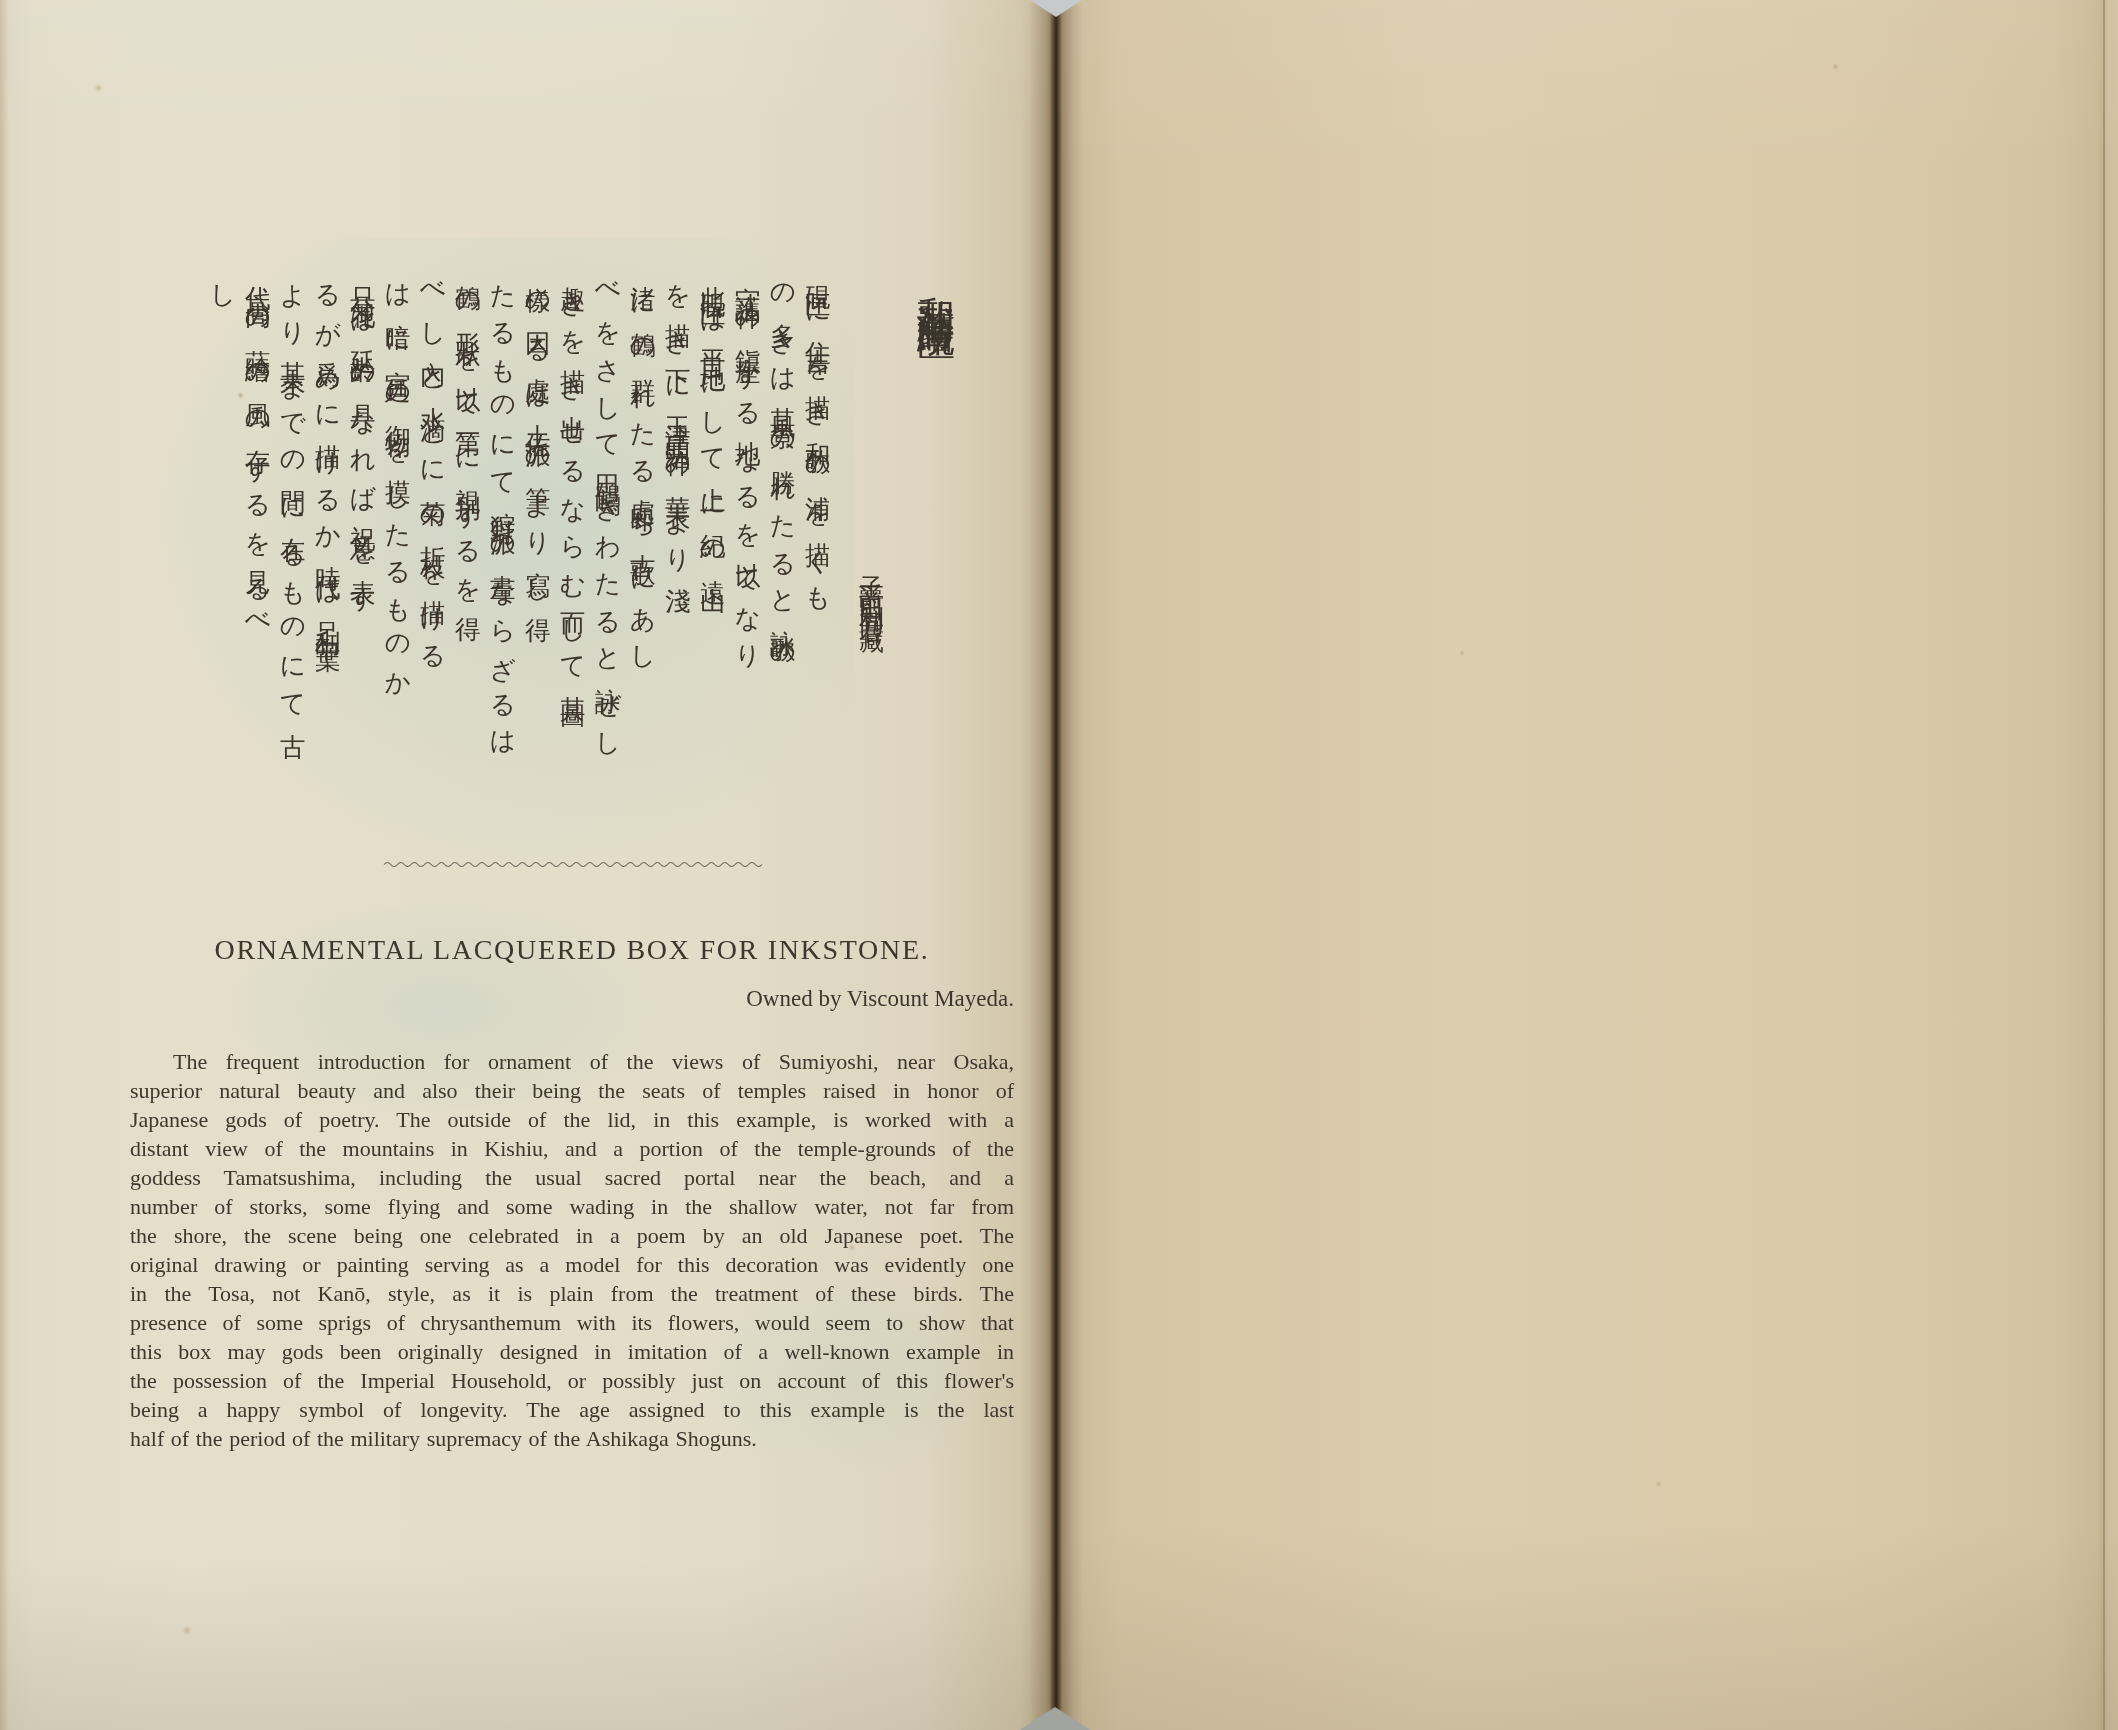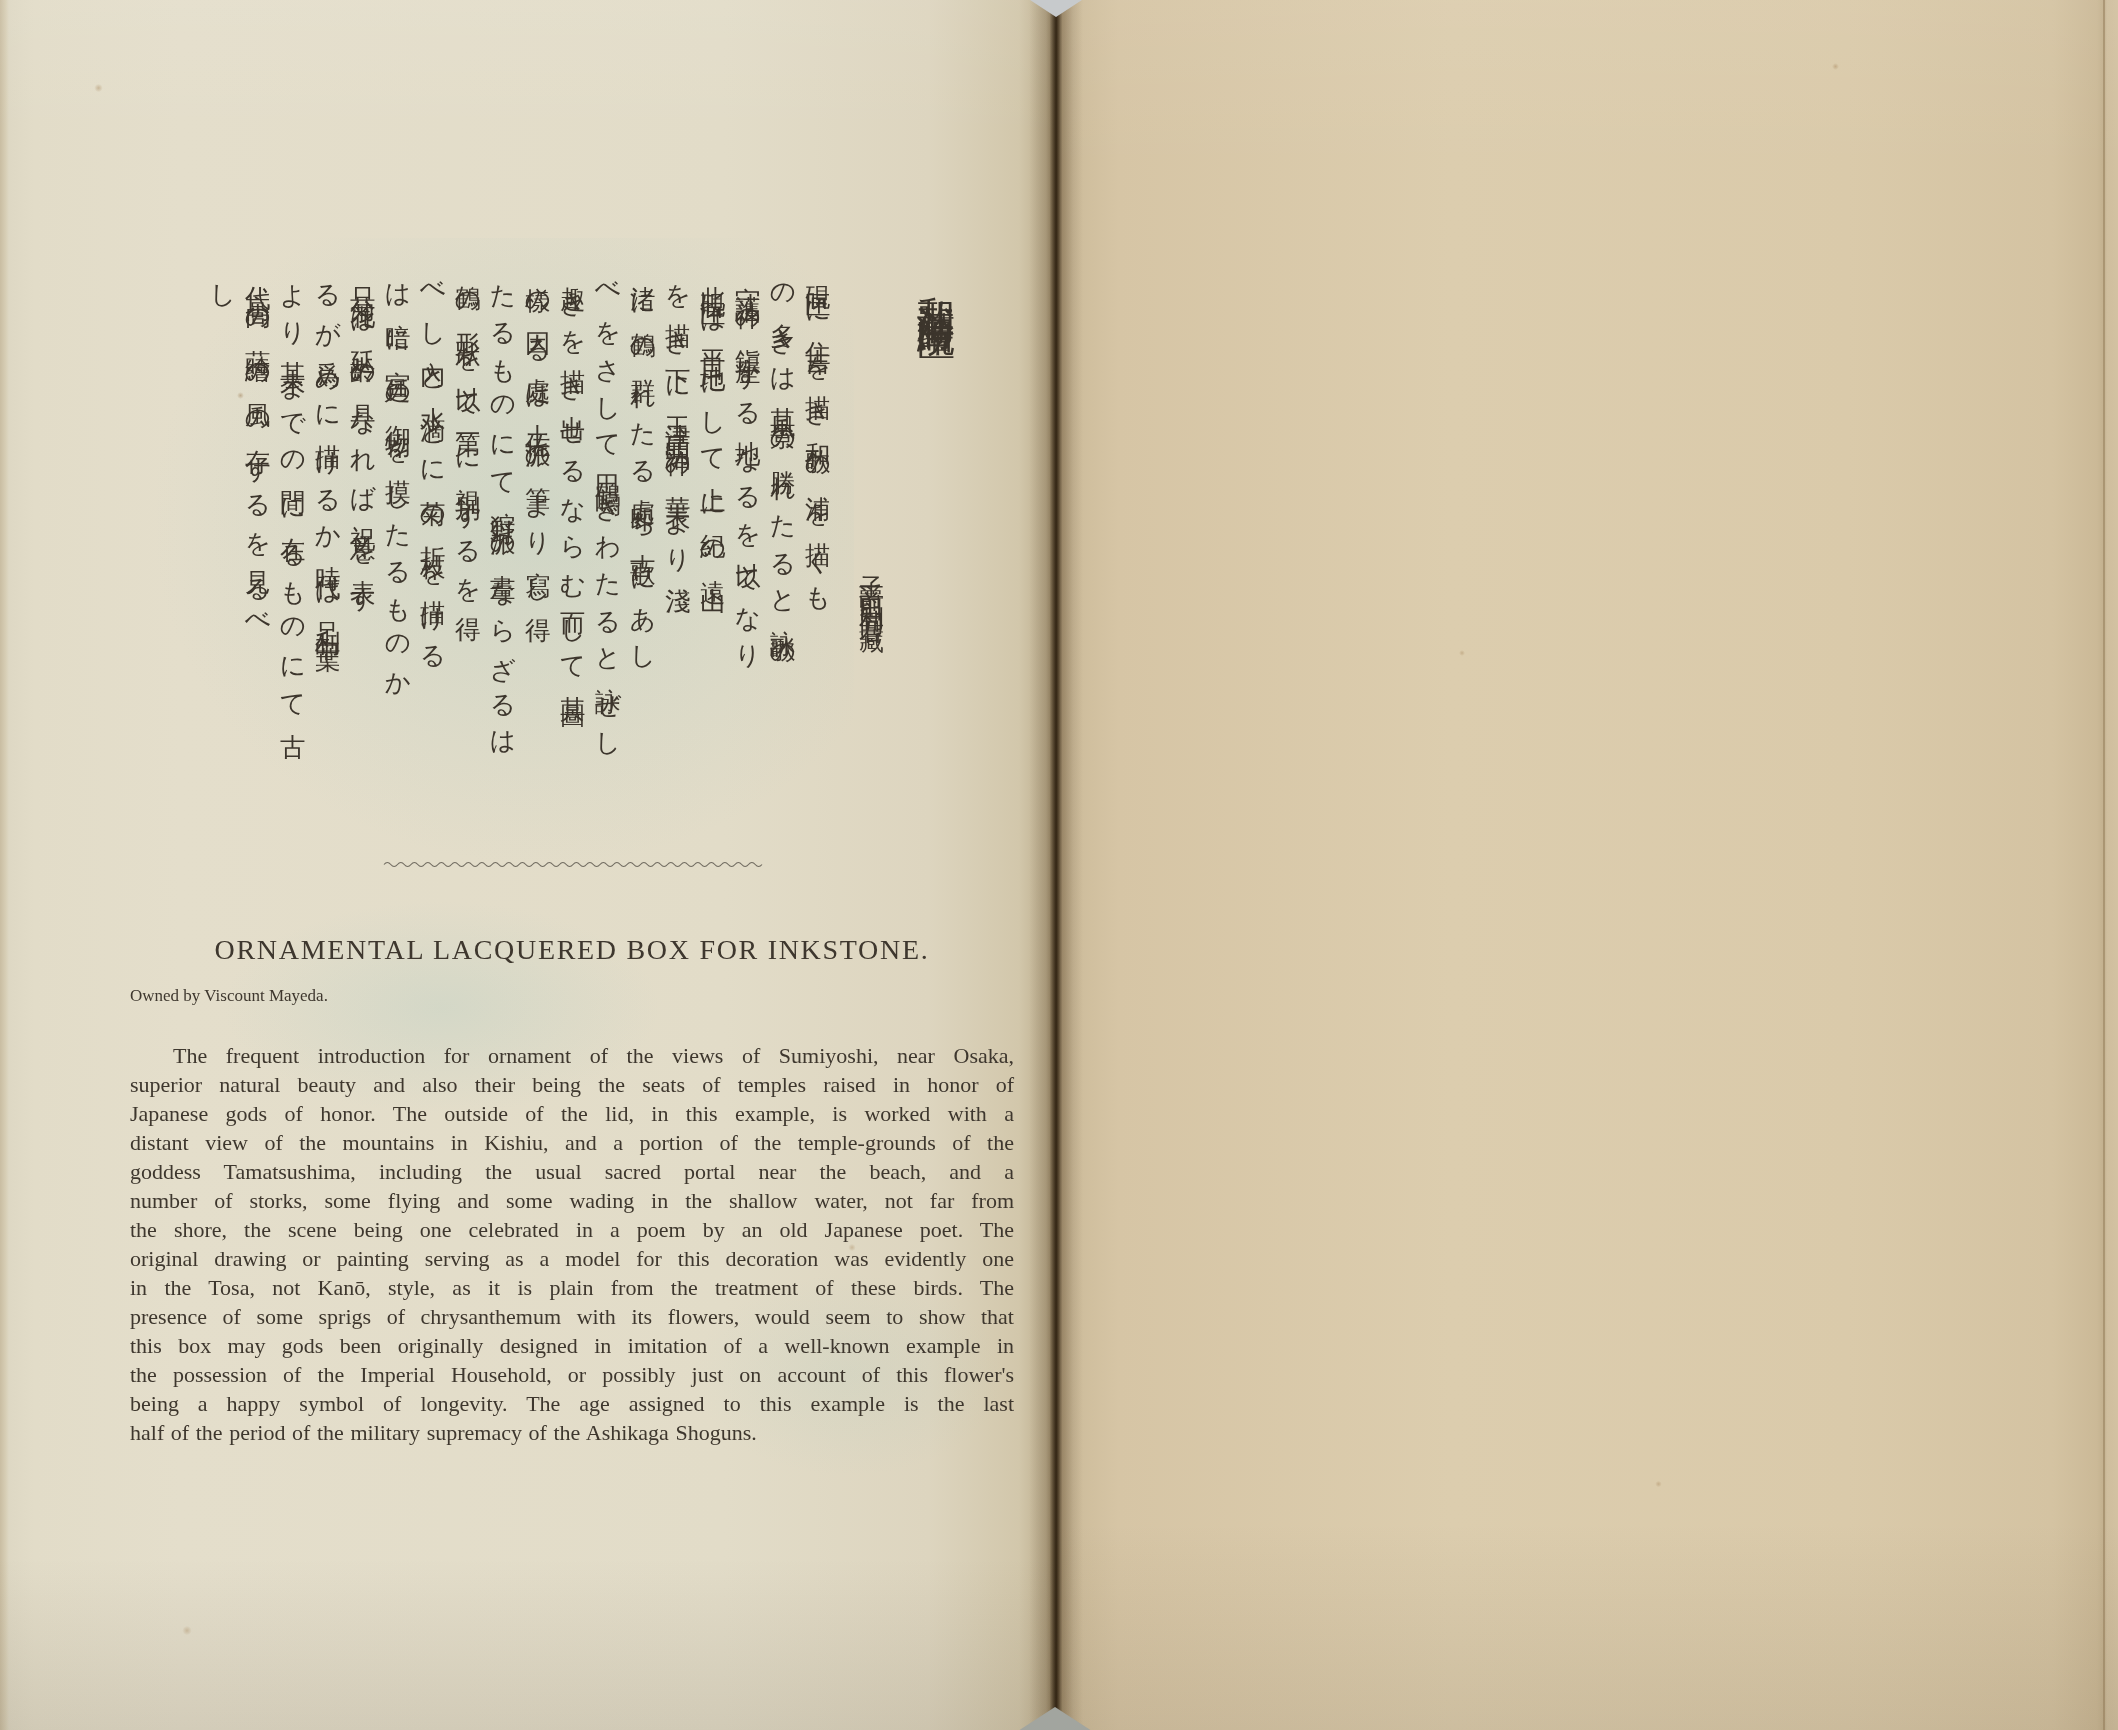--- a/index.html
+++ b/index.html
@@ -60,21 +60,21 @@
   .jp-sub{font-size:25px;letter-spacing:7.4px;line-height:43px;padding-top:290px !important;margin-left:14.7px !important;}
   .jp-col{font-size:25.5px;letter-spacing:8.5px;line-height:35px;}
 
   
   .divider{position:absolute;left:383px;top:860px;width:380px;height:9px;}
   .divider svg{display:block;width:380px;height:9px;}
 
   
   .en-block{position:absolute;left:130px;top:922px;width:884px;color:#3e372e;}
   .en-heading{margin:12px;font-weight:normal;text-align:center;font-size:28px;letter-spacing:1.7px;}
-  .en-sub{margin:20.4px 0 0 0;text-align:left;font-size:17px;}
+  .en-sub{margin:20.4px 0 0 0;text-align:right;font-size:23px;}
   .en-body{margin-top:35px;font-size:22px;line-height:29px;}
   .en-body .bodyline{text-align:justify;text-align-last:justify;word-spacing:1.1px;}
   .en-body .bodyline:first-child{text-indent:43px;}
   .en-body .bodyline:last-child{text-align:center;text-align-last:left;}
 </style>
 </head>
 <body>
 
 <div>
 
@@ -108,21 +108,21 @@
       <path id="wavepath" d="M0 8 q6 -7 12 0 q6 7 12 0 q6 -7 12 0 q6 7 12 0 q6 -7 12 0 q6 7 12 0 q6 -7 12 0 q6 7 12 0 q6 -7 12 0 q6 7 12 0 q6 -7 12 0 q6 7 12 0 q6 -7 12 0 q6 7 12 0 q6 -7 12 0 q6 7 12 0 q6 -7 12 0 q6 7 12 0 q6 -7 12 0 q6 7 12 0 q6 -7 12 0 q6 7 12 0 q6 -7 12 0 q6 7 12 0 q6 -7 12 0 q6 7 12 0 q6 -7 12 0 q6 7 12 0 q6 -7 12 0 q6 7 12 0 q6 -7 12 0 q6 7 12 0 q6 -7 12 0 q6 7 12 0 q6 -7 12 0 q6 7 12 0 q6 -7 12 0 q6 7 12 0 q6 -7 12 0 q6 7 12 0 q6 -7 12 0 q6 7 12 0 q6 -7 12 0 q6 7 12 0 q6 -7 12 0 q6 7 12 0 q6 -7 12 0 q6 7 12 0 q6 -7 12 0 q6 7 12 0 q6 -7 12 0 q6 7 12 0 q6 -7 12 0 q6 7 12 0 q6 -7 12 0 q6 7 12 0" fill="none" stroke="#4a443c" stroke-width="2" opacity="0.75"></path>
     </svg>
   </div>
 
   <div class="en-block">
     <h1 class="en-heading">ORNAMENTAL LACQUERED BOX FOR INKSTONE.</h1>
     <div class="en-sub">Owned by Viscount Mayeda.</div>
     <div class="en-body">
         <div class="bodyline">The frequent introduction for ornament of the views of Sumiyoshi, near Osaka,</div>
         <div class="bodyline">superior natural beauty and also their being the seats of temples raised in honor of</div>
-        <div class="bodyline">Japanese gods of honor.  The outside of the lid, in this example, is worked with a</div>
+        <div class="bodyline">Japanese gods of poetry.  The outside of the lid, in this example, is worked with a</div>
         <div class="bodyline">distant view of the mountains in Kishiu, and a portion of the temple-grounds of the</div>
         <div class="bodyline">goddess Tamatsushima, including the usual sacred portal near the beach, and a</div>
         <div class="bodyline">number of storks, some flying and some wading in the shallow water, not far from</div>
         <div class="bodyline">the shore, the scene being one celebrated in a poem by an old Japanese poet.  The</div>
         <div class="bodyline">original drawing or painting serving as a model for this decoration was evidently one</div>
         <div class="bodyline">in the Tosa, not Kanō, style, as it is plain from the treatment of these birds.  The</div>
         <div class="bodyline">presence of some sprigs of chrysanthemum with its flowers, would seem to show that</div>
         <div class="bodyline">this box may gods been originally designed in imitation of a well-known example in</div>
         <div class="bodyline">the possession of the Imperial Household, or possibly just on account of this flower's</div>
         <div class="bodyline">being a happy symbol of longevity.  The age assigned to this example is the last</div>

